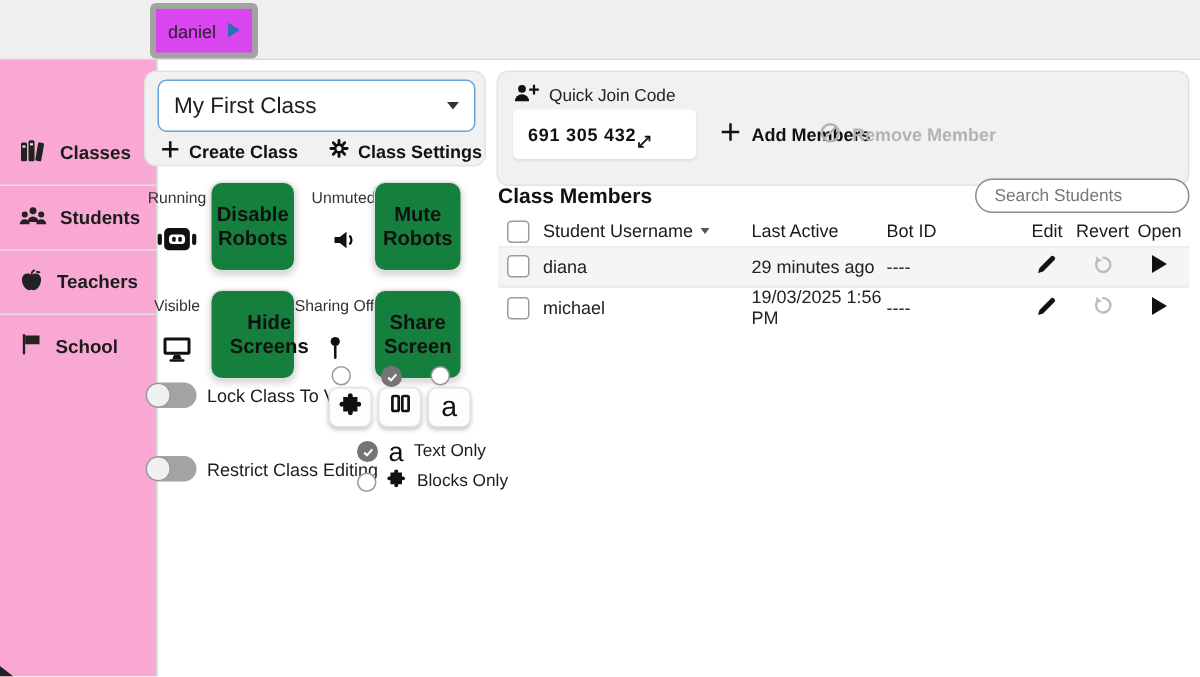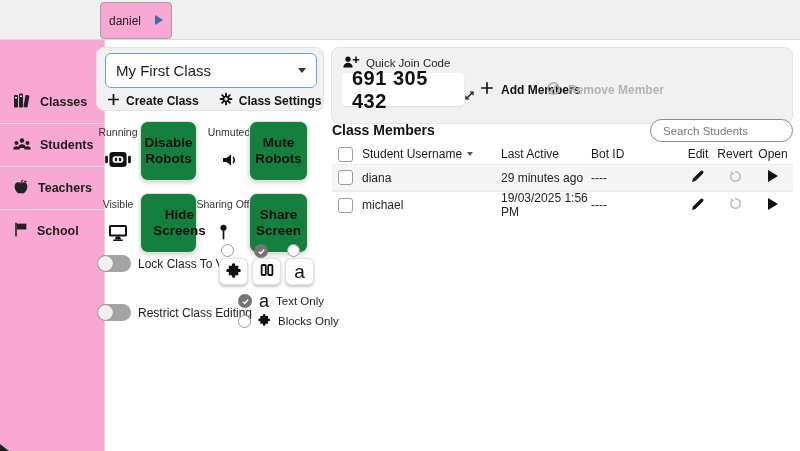--- a/index.html
+++ b/index.html
@@ -3,41 +3,41 @@
 <meta charset="utf-8">
 <style>
   * { margin:0; padding:0; box-sizing:border-box; }
   html,body { width:800px; height:451px; }
   body { font-family:"Liberation Sans","DejaVu Sans",sans-serif; background:#fff; position:relative; overflow:hidden; color:#1c1c1c; }
 
   
   .topbar { position:absolute; left:0; top:0; width:800px; height:40px; background:#f0f0f0; border-bottom:1px solid #d9d9d9; }
   .editor-btn { position:absolute; left:8px; top:5px; height:30px; background:#fff; border:1.5px solid #4a90d9; border-radius:6px; display:flex; align-items:center; gap:6px; padding:0 10px; cursor:pointer; }
   .editor-btn span { font-size:11px; font-weight:800; letter-spacing:.5px; color:#111; }
-  .user-tab { position:absolute; left:100px; top:2px; width:72px; height:37px; background:#f9a8d4; border:1px solid #a3a3a3; border-radius:4px; display:flex; align-items:center; justify-content:space-between; padding:0 8px; cursor:pointer; }
+  .user-tab { position:absolute; left:100px; top:2px; width:72px; height:37px; background:#d946ef; border:4px solid #a3a3a3; border-radius:4px; display:flex; align-items:center; justify-content:space-between; padding:0 8px; cursor:pointer; }
   .user-tab span { font-size:12px; color:#222; }
 
   
   .sidebar { position:absolute; left:0; top:40px; width:105px; height:411px; background:#f9a8d4; border-right:1px solid #d9d9d9; }
   .side-items { margin-top:40px; }
   .side-item { height:43px; display:flex; align-items:center; gap:8px; padding-left:12px; font-size:12.5px; font-weight:700; color:#1c1c1c; cursor:pointer; }
   .side-item + .side-item { border-top:1px solid #e1e1e1; }
 
   
   .card { position:absolute; background:#f1f1f1; border:1px solid #e3e3e3; border-radius:8px; }
   .card-class { left:96px; top:47px; width:228px; height:64px; }
   .class-select { position:absolute; left:8px; top:5px; width:212px; height:35px; background:#fff; border:1.5px solid #69a2d8; border-radius:6px; display:flex; align-items:center; justify-content:space-between; padding:0 10px; font-size:15px; cursor:pointer; }
   .caret-down { width:0; height:0; border-left:4.5px solid transparent; border-right:4.5px solid transparent; border-top:5px solid #333; }
   .class-actions { position:absolute; left:10px; top:44px; display:flex; gap:20px; }
   .mini-btn { display:flex; align-items:center; gap:6px; font-size:12px; font-weight:700; color:#111; cursor:pointer; background:none; border:none; font-family:inherit; }
 
   .card-join { left:331px; top:47px; width:462px; height:77px; }
   .qjc-label { position:absolute; left:10px; top:7px; display:flex; align-items:center; gap:6px; font-size:11.5px; color:#222; }
   .code-box { position:absolute; left:10px; top:25px; width:122px; height:33px; background:#fff; border-radius:4px; box-shadow:0 1px 2px rgba(0,0,0,.08); display:flex; align-items:center; padding-left:10px; cursor:pointer; }
-  .code-box .code { font-size:20px; font-weight:700; letter-spacing:.5px; color:#111; }
+  .code-box .code { font-size:12px; font-weight:700; letter-spacing:.5px; color:#111; }
   .expand-ic { position:absolute; right:-11px; top:-3px; }
   .add-members { position:absolute; left:148px; top:25px; height:33px; display:flex; align-items:center; gap:7px; font-size:12px; font-weight:700; color:#111; background:none; border:none; cursor:pointer; font-family:inherit; }
   .remove-member { position:absolute; left:214px; top:25px; height:33px; display:flex; align-items:center; gap:7px; font-size:12px; font-weight:700; color:#b3b3b3; background:none; border:none; font-family:inherit; }
 
   
   .status-block { position:absolute; display:flex; flex-direction:column; align-items:center; gap:14px; }
   .status-block .st-label { font-size:10.5px; color:#333; white-space:nowrap; }
   .big-btn { position:absolute; width:57px; height:60px; background:#15803d; border:1px solid #e0e0e0; border-radius:8px; box-shadow:0 2px 5px rgba(0,0,0,.18); display:flex; align-items:center; justify-content:center; text-align:center; font-size:13.5px; font-weight:700; color:#111; line-height:1.15; cursor:pointer; font-family:inherit; padding:2px; }
 
   

